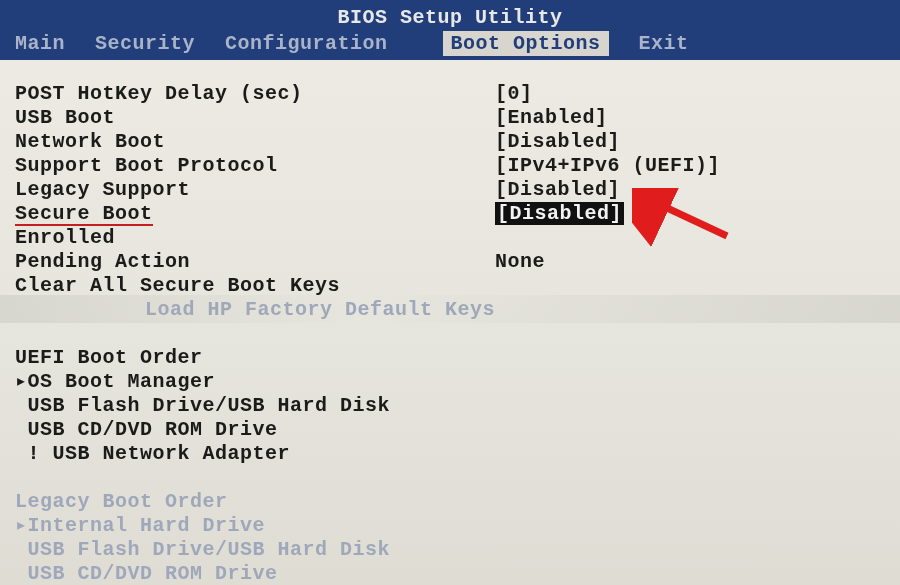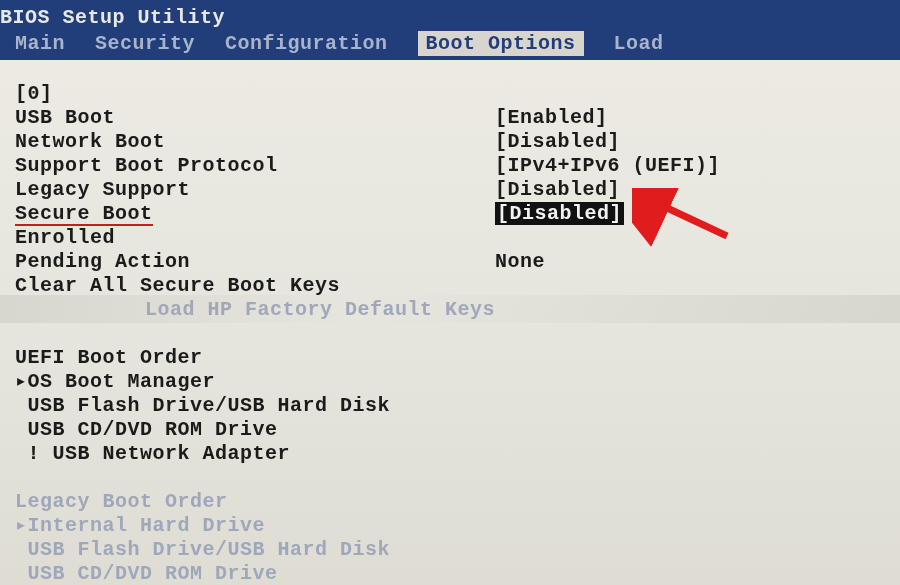--- a/index.html
+++ b/index.html
@@ -20,38 +20,40 @@
     position: relative;
     height: 60px;
     background: #213e7a;
     color: #e8e8e8;
   }
   .title {
     position: absolute;
     top: 6px;
     left: 0;
     right: 0;
+    text-align: center;
     color: #e8e8e8;
   }
   .menu {
     position: absolute;
     bottom: 4px;
     left: 15px;
     display: flex;
     gap: 30px;
     align-items: baseline;
     text-align: right;
   }
   .menu-item {
     color: #a9b3c9;
   }
   .menu-item.active {
     background: #d7d5ce;
     color: #213e7a;
     padding: 1px 8px;
+    margin-left: 25px;
   }
   
   .body {
     position: relative;
     padding: 22px 15px 0 15px;
     background: linear-gradient(180deg, #eceae3 0%, #e6e5dd 55%, #dedcd3 100%);
     height: calc(100% - 60px);
     box-sizing: border-box;
   }
   .row {
@@ -102,29 +104,29 @@
 </head>
 <body>
 
 <div class="header">
   <div class="title">BIOS Setup Utility</div>
   <div class="menu" id="menu">
       <span class="menu-item">Main</span>
       <span class="menu-item">Security</span>
       <span class="menu-item">Configuration</span>
       <span class="menu-item active">Boot Options</span>
-      <span class="menu-item">Load</span>
+      <span class="menu-item">Exit</span>
     </div>
 </div>
 
 <div class="body">
   <div class="noise"></div>
 
   <div id="settings-list">
-      <div class="row"><span class="value-col">[0]</span></div>
+      <div class="row"><span class="label-col">POST HotKey Delay (sec)</span><span class="value-col">[0]</span></div>
       <div class="row"><span class="label-col">USB Boot</span><span class="value-col">[Enabled]</span></div>
       <div class="row"><span class="label-col">Network Boot</span><span class="value-col">[Disabled]</span></div>
       <div class="row"><span class="label-col">Support Boot Protocol</span><span class="value-col">[IPv4+IPv6 (UEFI)]</span></div>
       <div class="row"><span class="label-col">Legacy Support</span><span class="value-col">[Disabled]</span></div>
       <div class="row"><span class="label-col"><span class="underline-red">Secure Boot</span></span><span class="value-col"><span class="value-highlight">[Disabled]</span></span></div>
       <div class="row"><span class="value-col">Enrolled</span></div>
       <div class="row"><span class="label-col">Pending Action</span><span class="value-col">None</span></div>
       <div class="row"><span class="label-col">Clear All Secure Boot Keys</span><span class="value-col"></span></div>
       <div class="row dim"><span class="label-col">Load HP Factory Default Keys</span><span class="value-col"></span></div>
     </div>

